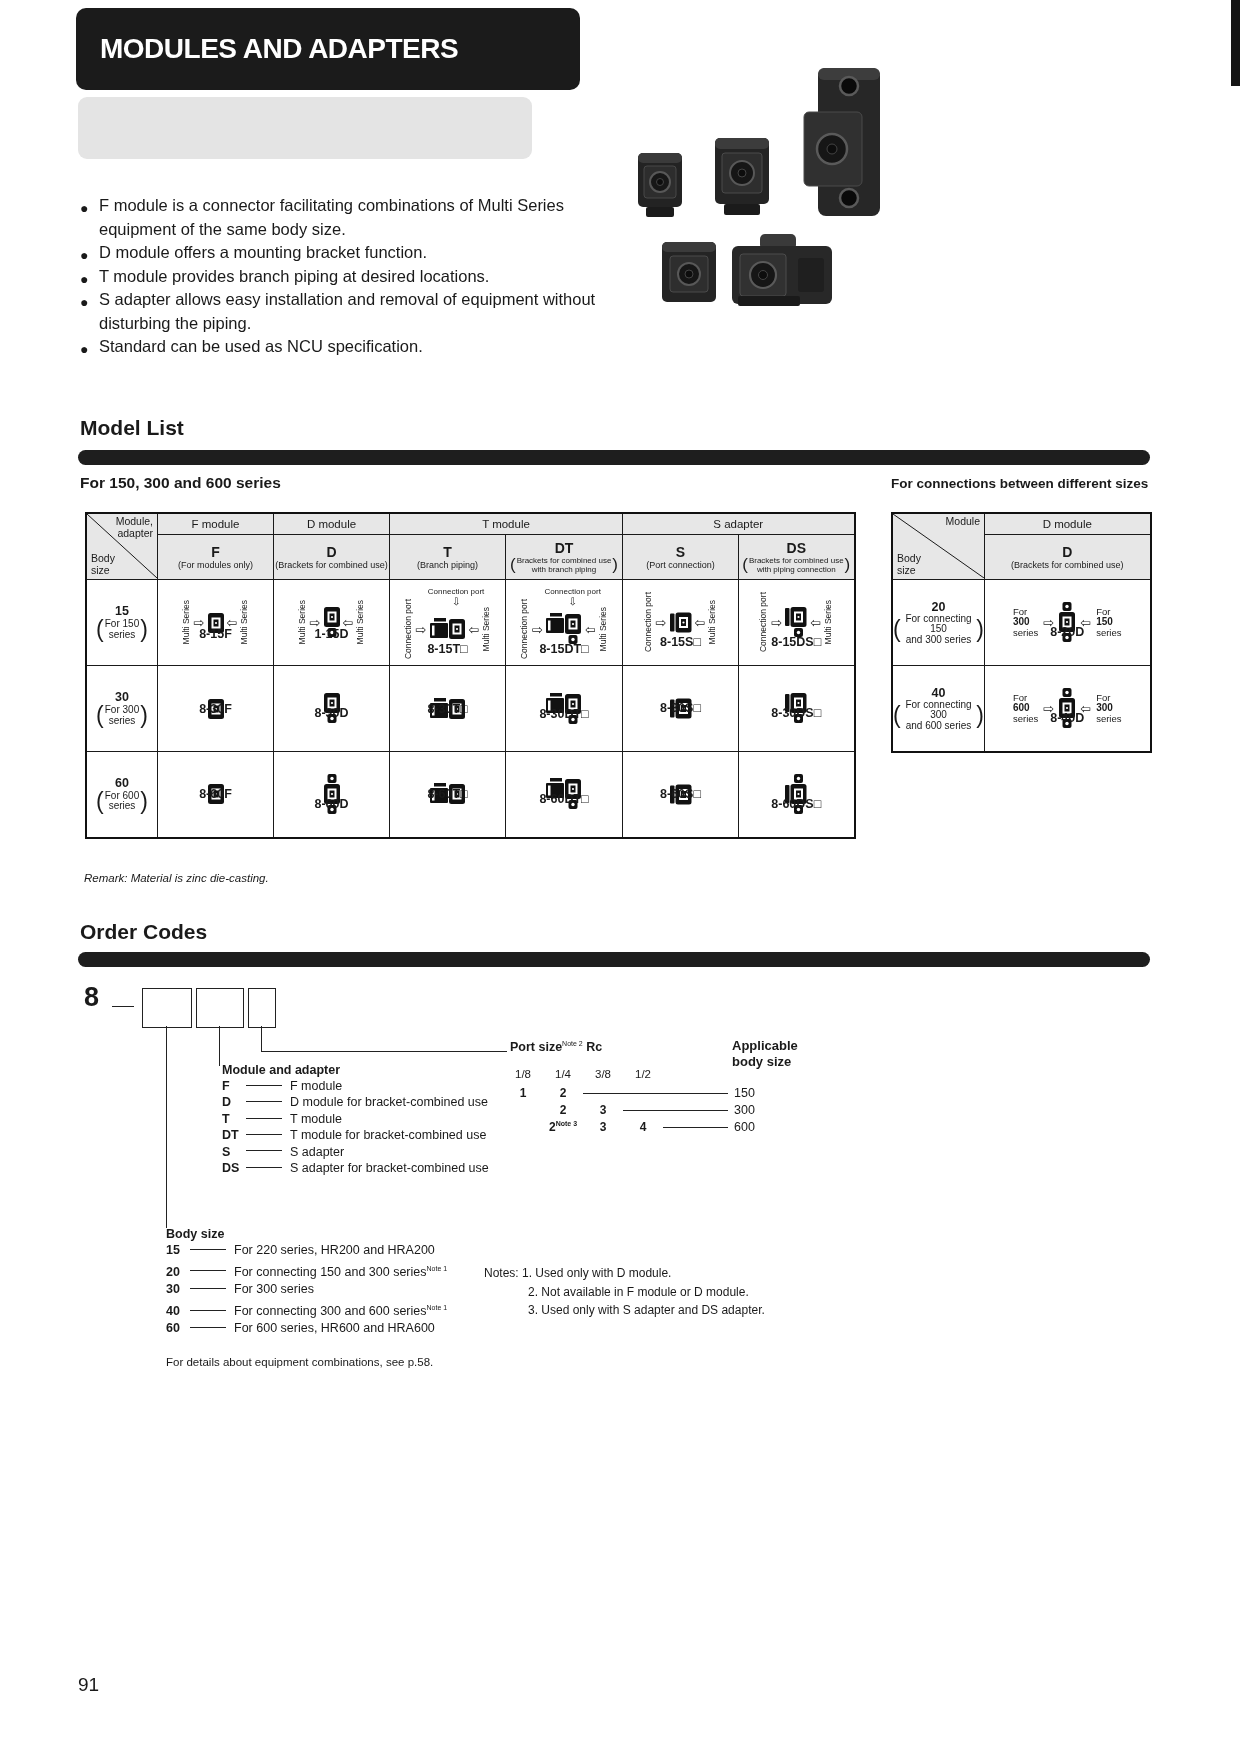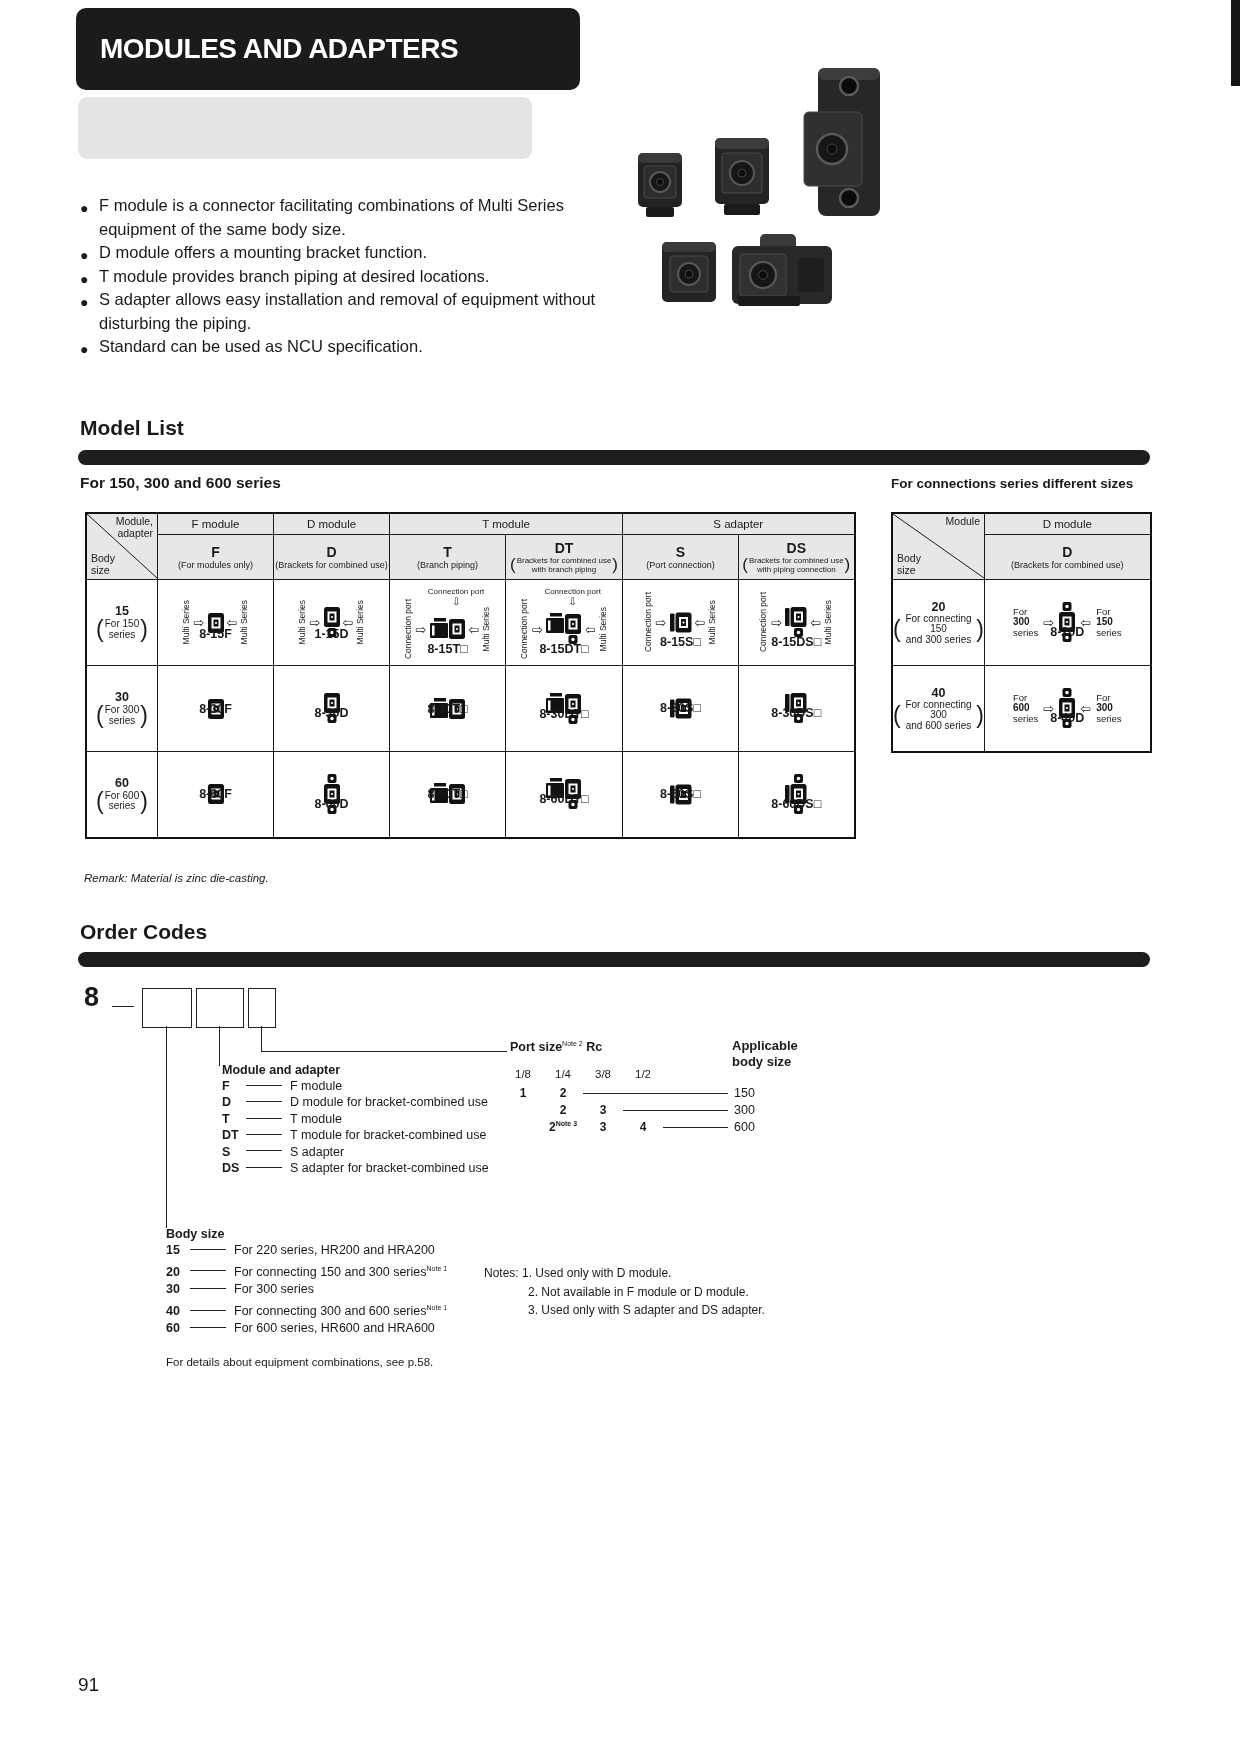--- a/index.html
+++ b/index.html
@@ -134,21 +134,21 @@
       <div class="bullet"><span class="dot">●</span>D module offers a mounting bracket function.</div>
       <div class="bullet"><span class="dot">●</span>T module provides branch piping at desired locations.</div>
       <div class="bullet"><span class="dot">●</span>S adapter allows easy installation and removal of equipment without disturbing the piping.</div>
       <div class="bullet"><span class="dot">●</span>Standard can be used as NCU specification.</div>
     </div>
 
   <div class="abs h2" style="left:80px;top:416px;">Model List</div>
   <div class="abs blackbar" style="left:78px;top:450px;width:1072px;"></div>
 
   <div class="abs sub" style="left:80px;top:474px;">For 150, 300 and 600 series</div>
-  <div class="abs sub" style="left:891px;top:476px;font-size:13.5px;">For connections series different sizes</div>
+  <div class="abs sub" style="left:891px;top:476px;font-size:13.5px;">For connections between different sizes</div>
 
   <div class="abs" style="left:85px;top:512px;" id="main-table-mount">
       <table class="mt">
         <colgroup>
           <col style="width:70px">
           <col style="width:116px">
           <col style="width:116px">
           <col style="width:116px">
           <col style="width:117px">
           <col style="width:116px">

